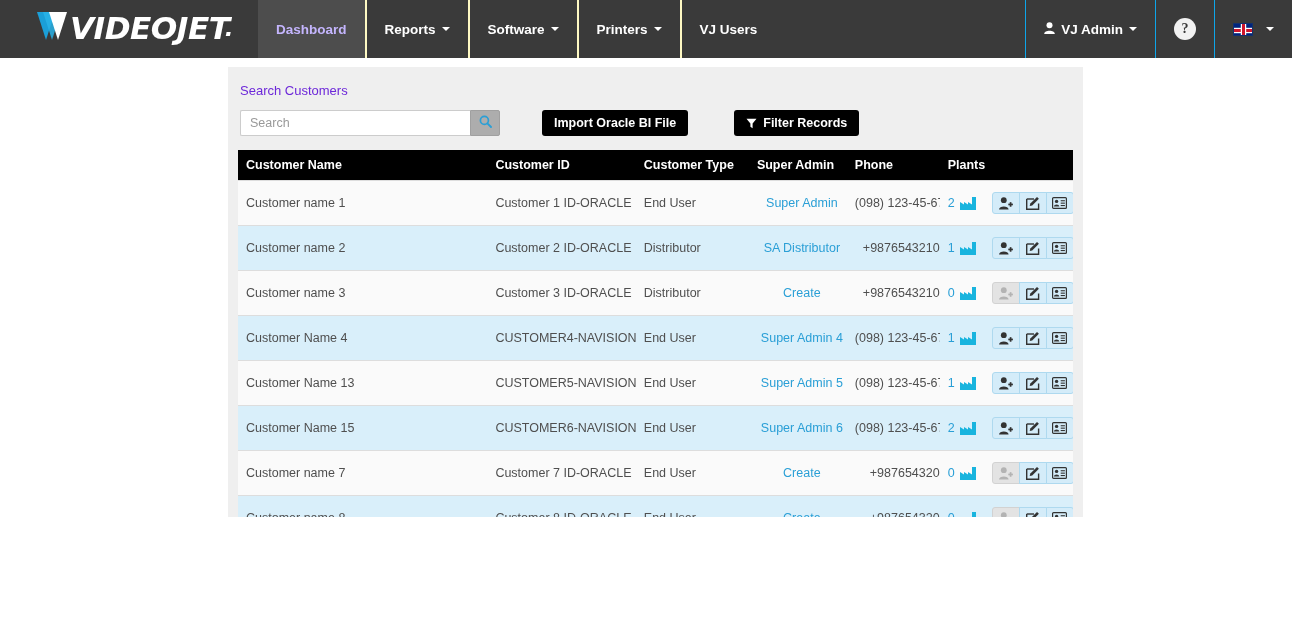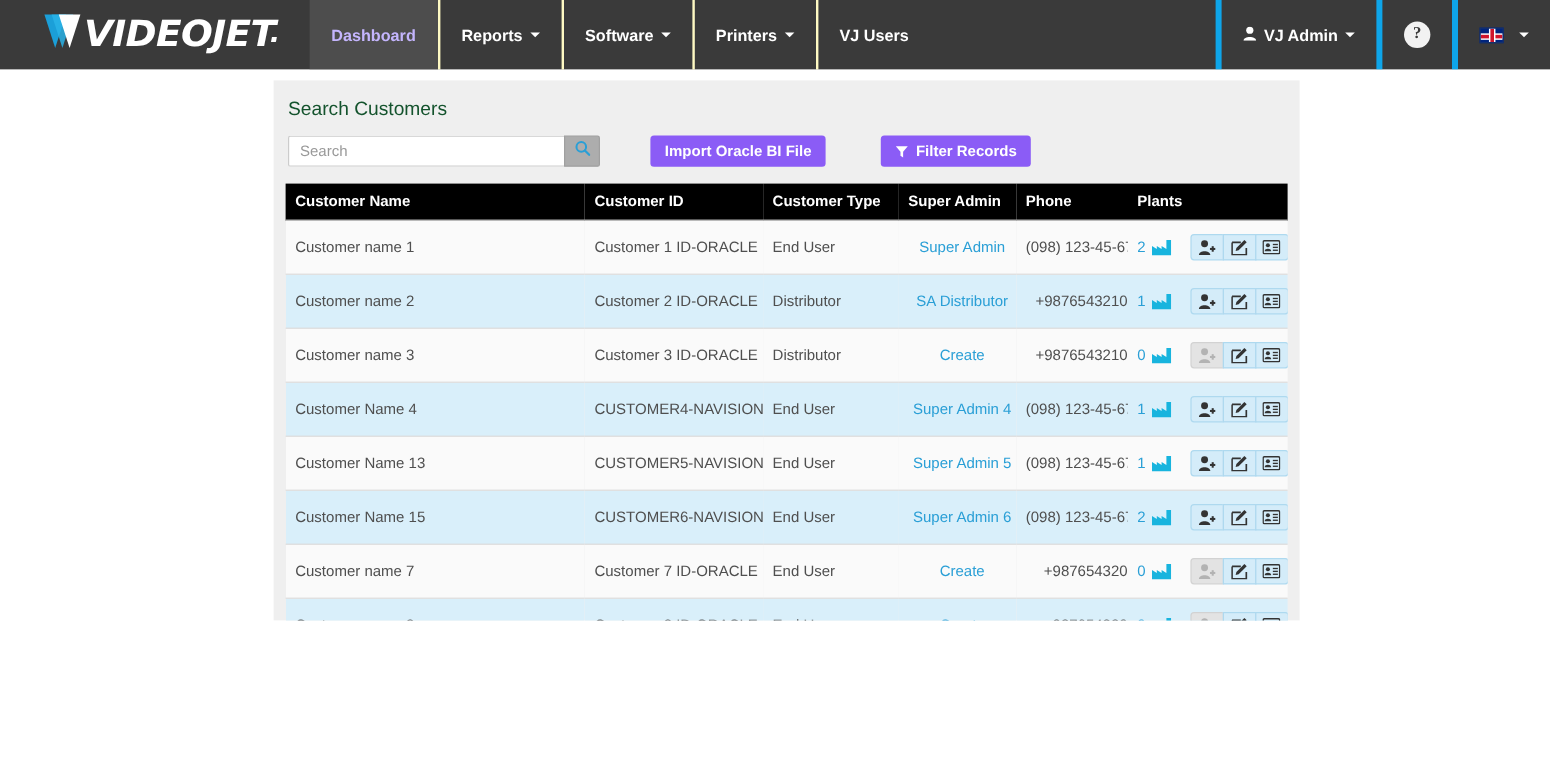--- a/index.html
+++ b/index.html
@@ -50,21 +50,21 @@
     width: 0; height: 0;
     border-left: 4px solid transparent;
     border-right: 4px solid transparent;
     border-top: 4px solid #ffffff;
     display: inline-block;
   }
   .nav-right {
     margin-left: auto;
     display: flex; align-items: stretch;
   }
-  .nav-right .nav-item { border-left: 5px solid #0ea5e9; }
+  .nav-right .nav-item { border-left: 1px solid #0ea5e9; }
   .user-icon {
     display: inline-block;
     margin-right: 6px;
     font-size: 13px;
     color: #ffffff;
   }
   .help-icon {
     width: 22px; height: 22px; border-radius: 50%;
     background: #f2f2f2; color: #3a3a3a;
     display: flex; align-items: center; justify-content: center;
@@ -93,21 +93,21 @@
   .page { position: relative; width: 100%; height: 583px; background: #ffffff; }
   .card {
     position: absolute;
     left: 228px; top: 9px;
     width: 855px; height: 450px;
     background: #efefef;
     padding: 16px 10px 0 10px;
     overflow: hidden;
   }
   .card-title {
-    font-size: 16px; color: #14532d;
+    font-size: 13px; color: #6d28d9;
     padding-left: 2px; margin-bottom: 12px;
   }
 
   
   .toolbar { display: flex; align-items: flex-start; margin-bottom: 14px; padding-left: 2px; }
   .search-group { display: flex; border-radius: 11px; }
   .search-input {
     width: 230px; height: 26px;
     border: 1px solid #cccccc; border-right: none;
     background: #ffffff;
@@ -120,21 +120,21 @@
   .search-input::placeholder { color: #999999; }
   .search-btn {
     width: 30px; height: 26px;
     background: #adadad; border: 1px solid #a0a0a0;
     border-radius: 0 2px 2px 0;
     display: flex; align-items: center; justify-content: center;
     cursor: pointer;
   }
   .btn-primary {
     height: 26px;
-    background: #8b5cf6; border: none; border-radius: 3px;
+    background: #000000; border: none; border-radius: 3px;
     color: #ffffff; font-size: 12.5px; font-weight: bold;
     font-family: "Liberation Sans", sans-serif;
     padding: 0 12px; cursor: pointer;
     display: flex; align-items: center; justify-content: center;
     white-space: nowrap;
   }
   .btn-import { margin-left: 42px; }
   .btn-filter { margin-left: 46px; }
   .funnel { margin-right: 6px; display: inline-flex; }
 

